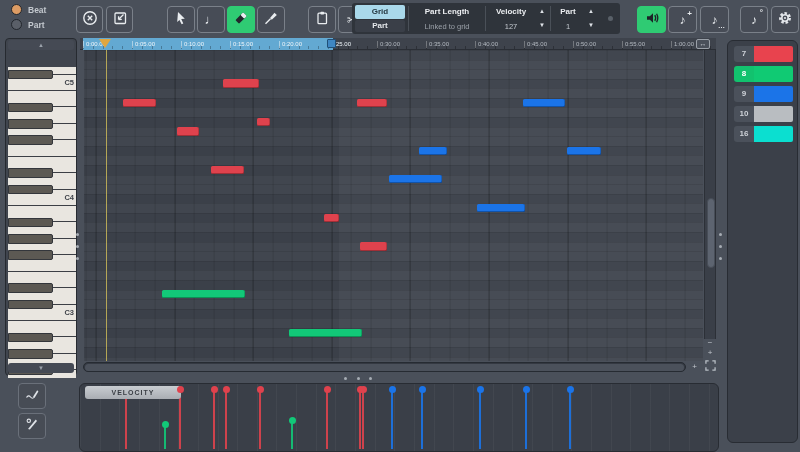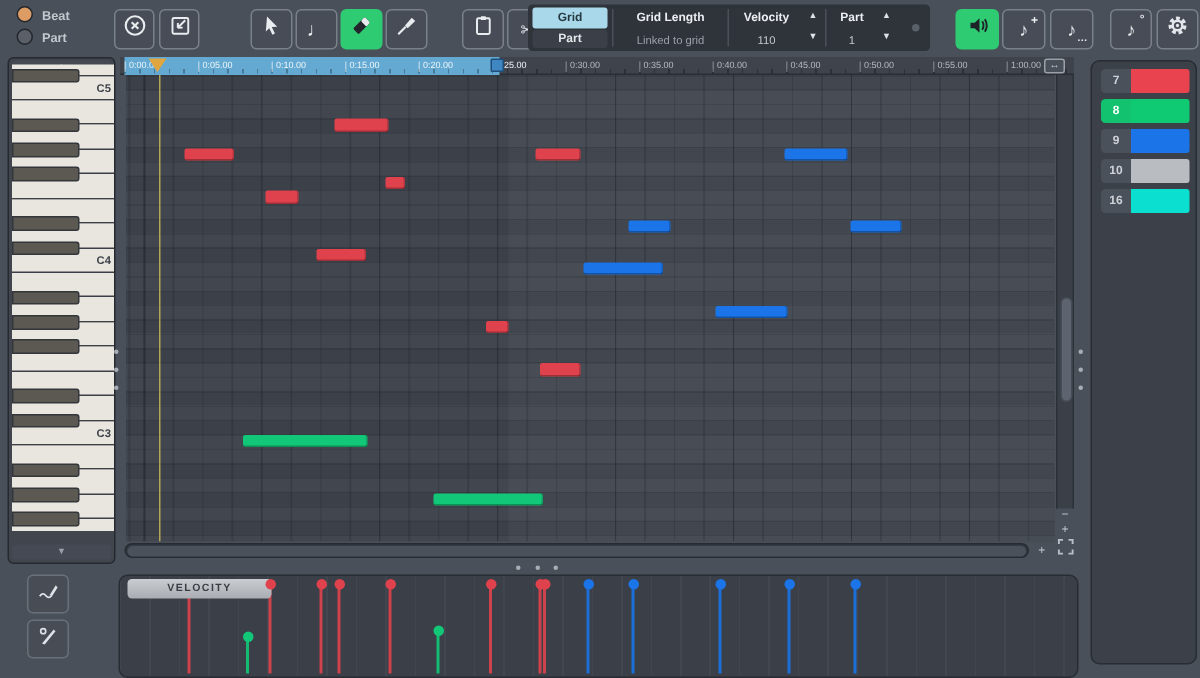--- a/index.html
+++ b/index.html
@@ -26,21 +26,21 @@
   .set-label { position:absolute; top:4px; font-size:8px; font-weight:bold; color:#eceef1; text-align:center; }
   .set-value { position:absolute; top:19px; font-size:7.5px; color:#9aa0a8; text-align:center; }
   .spin { position:absolute; width:12px; font-size:6px; color:#dfe3e8; text-align:center; line-height:8px; }
   .notesym { font-size:13px; color:#e9ecef; line-height:1; }
   .sup { position:absolute; font-size:8px; color:#e9ecef; font-weight:bold; }
   
   #kbd { position:absolute; left:5px; top:38px; width:72px; height:338px; background:#40454e;
          border:1px solid #262a30; border-radius:4px; }
   .kscroll { position:absolute; left:2px; width:66px; height:10px; text-align:center;
              font-size:6px; color:#9aa1aa; line-height:10px; background:#454a54; border-radius:3px; }
-  #keys { position:absolute; left:2px; top:4px; width:68px; height:311px; overflow:hidden;padding-left:43px; }
+  #keys { position:absolute; left:2px; top:28px; width:68px; height:311px; overflow:hidden;padding-left:43px; }
   .wkey { position:absolute; left:0; width:68px; background:#e9e6e0; border-bottom:1px solid #3c3f45; }
   .bkey { position:absolute; left:0; width:45px; height:9.6px; background:#5c5953;
           border:1px solid #33363b; border-radius:0 2px 2px 0; }
   .klabel { position:absolute; right:2px; width:20px; text-align:right; font-size:7.5px;
             font-weight:bold; color:#3f434a; }
   
   #ruler { position:absolute; left:80px; top:38px; width:636px; height:12px; background:#3e434c;
            border-bottom:1px solid #2a2e35; }
   #ruler-blue { position:absolute; left:3px; top:0; width:250px; height:12px; background:#63a9d2; }
   .rlab { position:absolute; top:2.5px; font-size:6px; white-space:nowrap; }
@@ -162,25 +162,25 @@
     <span><svg width="16" height="16" viewBox="0 0 16 16">
           <rect x="2.8" y="4.5" width="7.5" height="9" rx="1" fill="none" stroke="#aeb4bb" stroke-width="1.2"></rect>
           <rect x="6" y="2" width="7.5" height="9" rx="1" fill="#474c56" stroke="#e9ecef" stroke-width="1.3"></rect>
         </svg></span>
   </div>
 
   <div class="settings">
     <div class="tab grid">Grid</div>
     <div class="tab beat">Part</div>
     <div class="col-div" style="left:56px;"></div>
-    <div class="set-label" style="left:57px;width:76px;">Grid Length</div>
+    <div class="set-label" style="left:57px;width:76px;">Part Length</div>
     <div class="set-value" style="left:57px;width:76px;">Linked to grid</div>
     <div class="col-div" style="left:133px;"></div>
     <div class="set-label" style="left:134px;width:50px;">Velocity</div>
-    <div class="set-value" style="left:134px;width:50px;color:#c3c8ce;">110</div>
+    <div class="set-value" style="left:134px;width:50px;color:#c3c8ce;">127</div>
     <div class="spin" style="left:184px;top:4px;">▲</div>
     <div class="spin" style="left:184px;top:18px;">▼</div>
     <div class="col-div" style="left:198px;"></div>
     <div class="set-label" style="left:199px;width:34px;">Part</div>
     <div class="set-value" style="left:199px;width:34px;color:#c3c8ce;">1</div>
     <div class="spin" style="left:233px;top:4px;">▲</div>
     <div class="spin" style="left:233px;top:18px;">▼</div>
     <div class="abs" style="left:256px;top:13px;width:5px;height:5px;border-radius:50%;background:#596068;"></div>
   </div>
 

